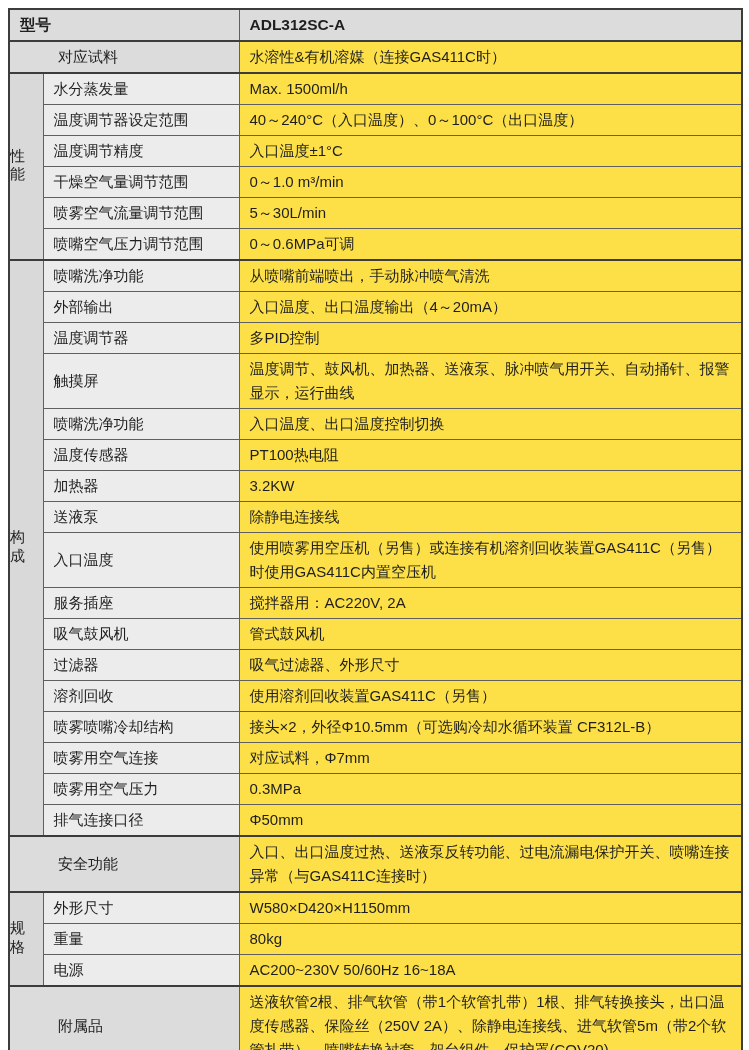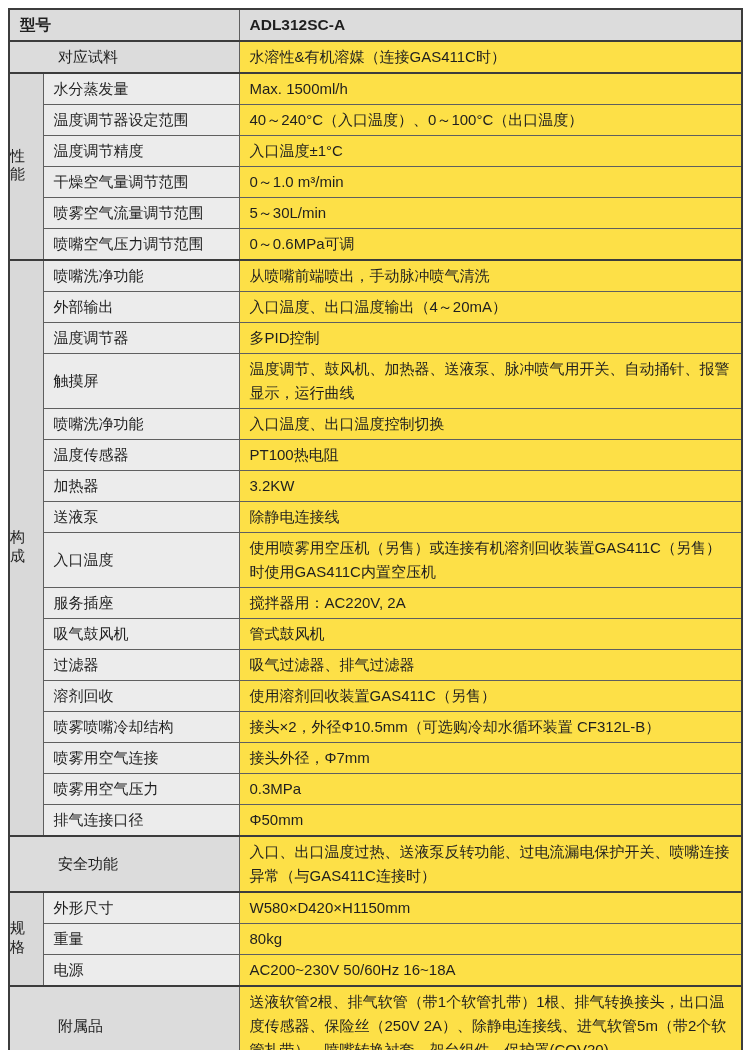--- a/index.html
+++ b/index.html
@@ -139,33 +139,33 @@
     <tr>
       <td class="lbl">服务插座</td>
       <td class="val">搅拌器用：AC220V, 2A</td>
     </tr>
     <tr>
       <td class="lbl">吸气鼓风机</td>
       <td class="val">管式鼓风机</td>
     </tr>
     <tr>
       <td class="lbl">过滤器</td>
-      <td class="val">吸气过滤器、排气过滤器</td>
+      <td class="val">吸气过滤器、外形尺寸</td>
     </tr>
     <tr>
       <td class="lbl">溶剂回收</td>
       <td class="val">使用溶剂回收装置GAS411C（另售）</td>
     </tr>
     <tr>
       <td class="lbl">喷雾喷嘴冷却结构</td>
       <td class="val">接头×2，外径Φ10.5mm（可选购冷却水循环装置 CF312L-B）</td>
     </tr>
     <tr>
       <td class="lbl">喷雾用空气连接</td>
-      <td class="val">接头外径，Φ7mm</td>
+      <td class="val">对应试料，Φ7mm</td>
     </tr>
     <tr>
       <td class="lbl">喷雾用空气压力</td>
       <td class="val">0.3MPa</td>
     </tr>
     <tr>
       <td class="lbl">排气连接口径</td>
       <td class="val">Φ50mm</td>
     </tr>
 

